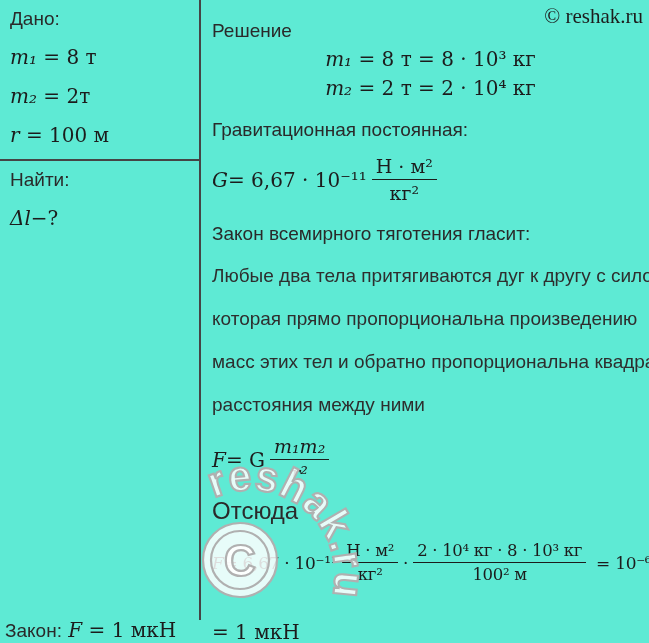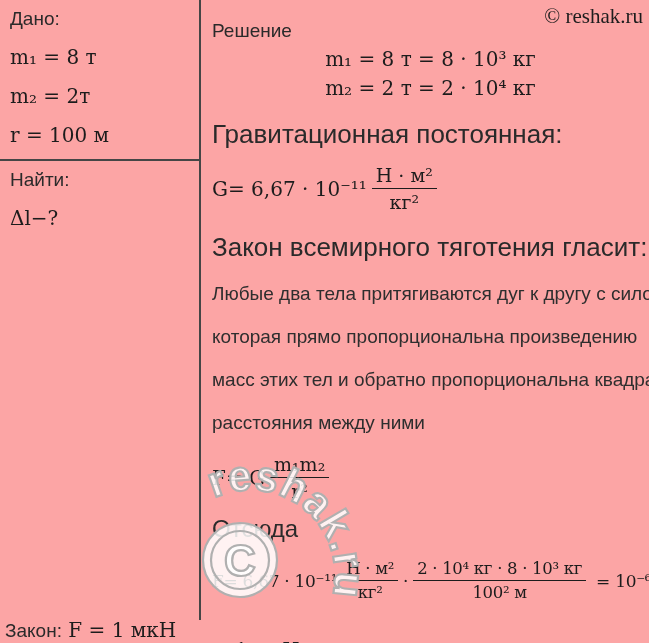--- a/index.html
+++ b/index.html
@@ -1,35 +1,35 @@
 <!DOCTYPE html>
 <html><head>
 <meta charset="utf-8">
 <style>
   * { margin:0; padding:0; box-sizing:border-box; }
   html,body { background:#fff; }
   body { width:649px; height:643px; font-family:"Liberation Sans", sans-serif; color:#232323; }
-  .page { position:relative; width:649px; height:643px; background:#fca5a5; overflow:hidden; }
+  .page { position:relative; width:649px; height:643px; background:#5eead4; overflow:hidden; }
 
   
   .left-col {
     position:absolute; left:0; top:0; width:201px; height:620px;
     border-right:2px solid #454545;
   }
   .panel-label { font-size:19px; color:#2a2a2a; margin:8px 0 0 10px; }
   .math { font-family:"DejaVu Serif","Liberation Serif",serif; font-size:20px; color:#1c1c1c; }
-  .math .var { }
+  .math .var { font-style:italic; }
   .left-col .math-line { margin:15px 0 0 10px; }
   .given-divider { border-top:2px solid #454545; margin-top:12px; width:100%; height:0; }
 
   
   .right-col { position:absolute; left:203px; top:12px; width:446px; height:620px; padding-left:9px; }
   .sol-title { font-size:19px; color:#2a2a2a; margin-top:8px; }
   .right-col .math-line { margin-top:5px;text-align:center; }
-  .text-label { font-size:26px; color:#2a2a2a; margin-top:19px; }
+  .text-label { font-size:19px; color:#2a2a2a; margin-top:19px; }
   .law-par { margin-top:9px; font-size:19px; line-height:43px; color:#2e2e2e; white-space:nowrap; }
 
   .formula-row { display:flex; align-items:center; white-space:nowrap; }
   .g-formula { margin-top:14px; }
   .f-formula { margin-top:9px; }
   .calc-formula { margin-top:16px; font-size:17px; letter-spacing:-0.3px; }
   .calc-formula .frac { font-size:16.5px; }
   .hence { font-size:24px; color:#2a2a2a; margin-top:13px; }
   .result-line { margin-top:36px; }
 

